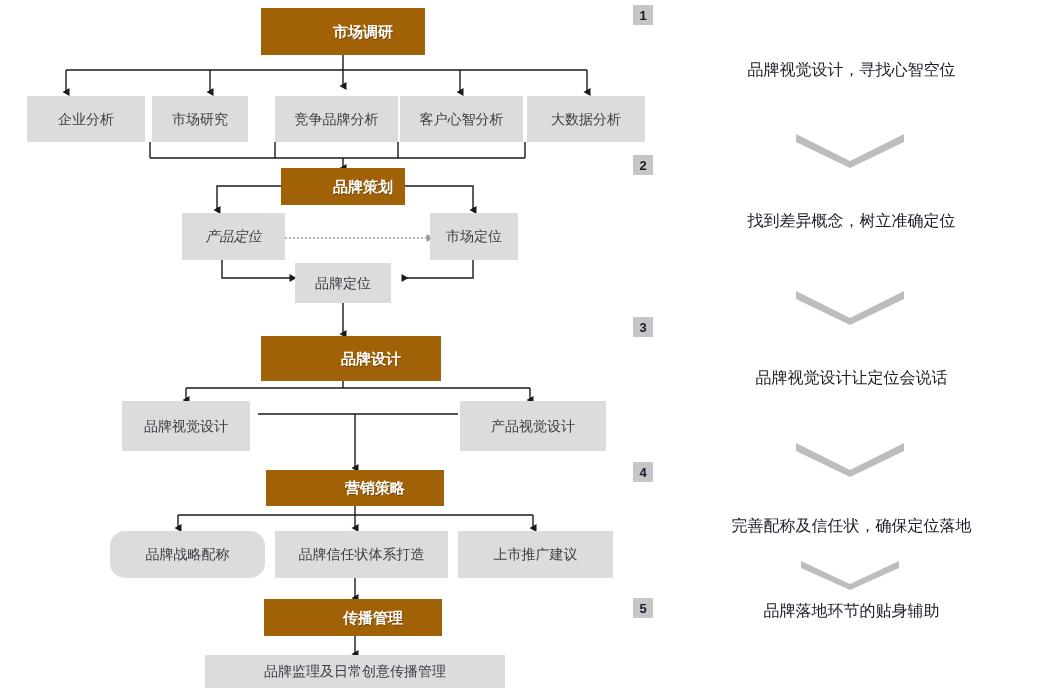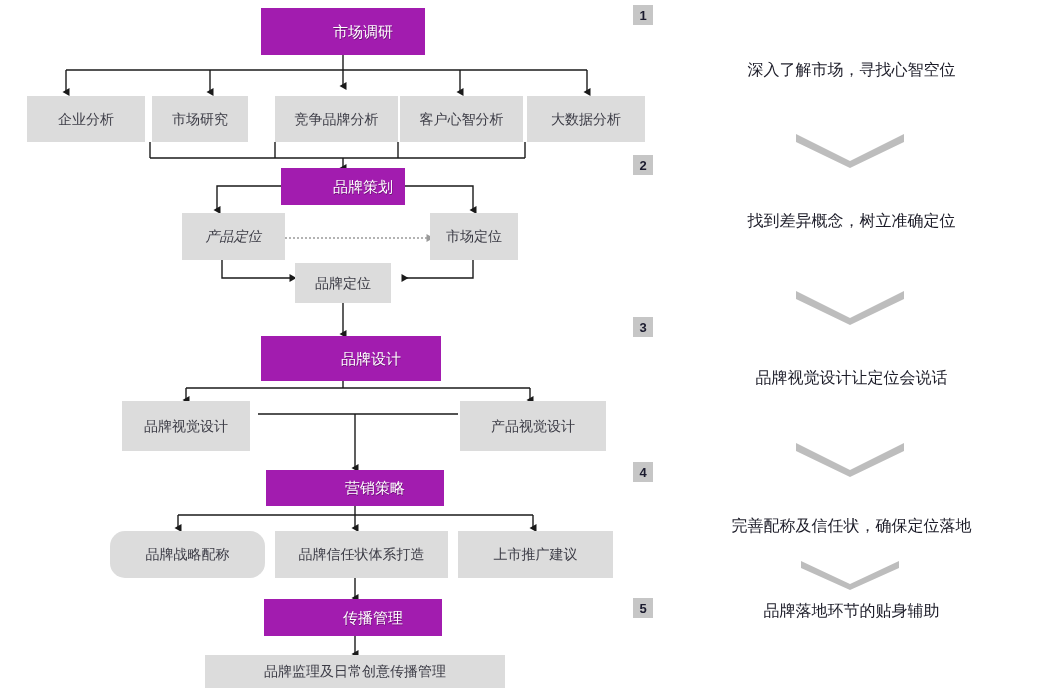--- a/index.html
+++ b/index.html
@@ -9,21 +9,21 @@
   }
   #stage{position:absolute;left:0;top:0;width:1043px;height:691px;}
 
   
   .node{
     position:absolute;box-sizing:border-box;
     display:flex;align-items:center;justify-content:center;
     text-align:center;line-height:1.15;
   }
   .node.dark{
-    background:#a21caf;color:#ffffff;font-weight:normal;font-size:15px;
+    background:#a16207;color:#ffffff;font-weight:bold;font-size:15px;
     text-shadow:0.6px 0.6px 0 rgba(0,0,0,.35);
     padding-left:40px;
   }
   .node.light{
     background:#dcdcdc;color:#3c3c46;font-size:14px;
   }
 
   
   .badge{
     position:absolute;width:20px;height:20px;background:#c6c6c6;
@@ -139,21 +139,21 @@
   <div class="node dark" style="left:264px;top:599px;width:178px;height:37px;">传播管理</div>
 
   <div class="node light" style="left:205px;top:655px;width:300px;height:33px;">品牌监理及日常创意传播管理</div>
 
   <div class="badge" style="left:633px;top:5px;">1</div>
   <div class="badge" style="left:633px;top:155px;">2</div>
   <div class="badge" style="left:633px;top:317px;">3</div>
   <div class="badge" style="left:633px;top:462px;">4</div>
   <div class="badge" style="left:633px;top:598px;">5</div>
 
-  <div class="ann" style="left:660px;top:60px;width:383px;">深入了解市场，寻找心智空位</div>
+  <div class="ann" style="left:660px;top:60px;width:383px;">品牌视觉设计，寻找心智空位</div>
 
   <svg class="chev" style="left:795px;top:128px;" width="110" height="40" viewBox="0 0 110 40" xmlns="http://www.w3.org/2000/svg">
     <path d="M1,6 L55,33 L109,6 L109,14 L55,40 L1,14 Z" fill="#bdbdbd"></path>
   </svg>
 
   <div class="ann" style="left:660px;top:211px;width:383px;">找到差异概念，树立准确定位</div>
 
   <svg class="chev" style="left:795px;top:285px;" width="110" height="40" viewBox="0 0 110 40" xmlns="http://www.w3.org/2000/svg">
     <path d="M1,6 L55,33 L109,6 L109,14 L55,40 L1,14 Z" fill="#bdbdbd"></path>
   </svg>

